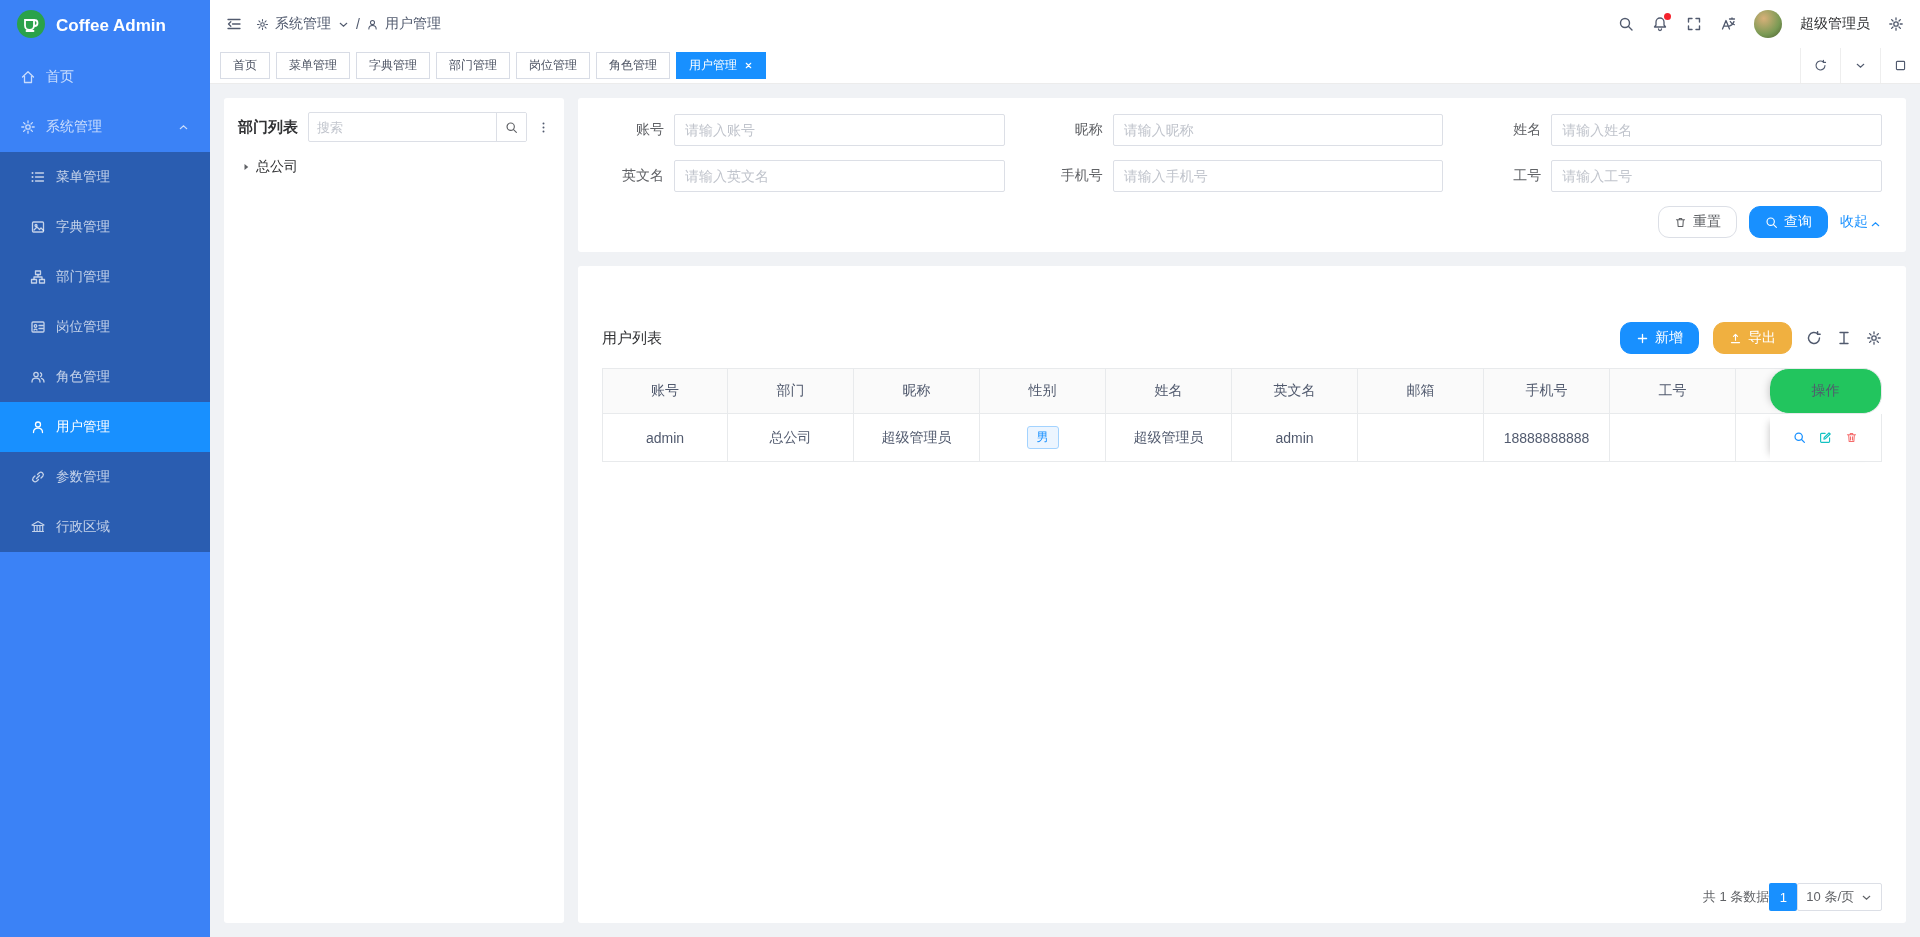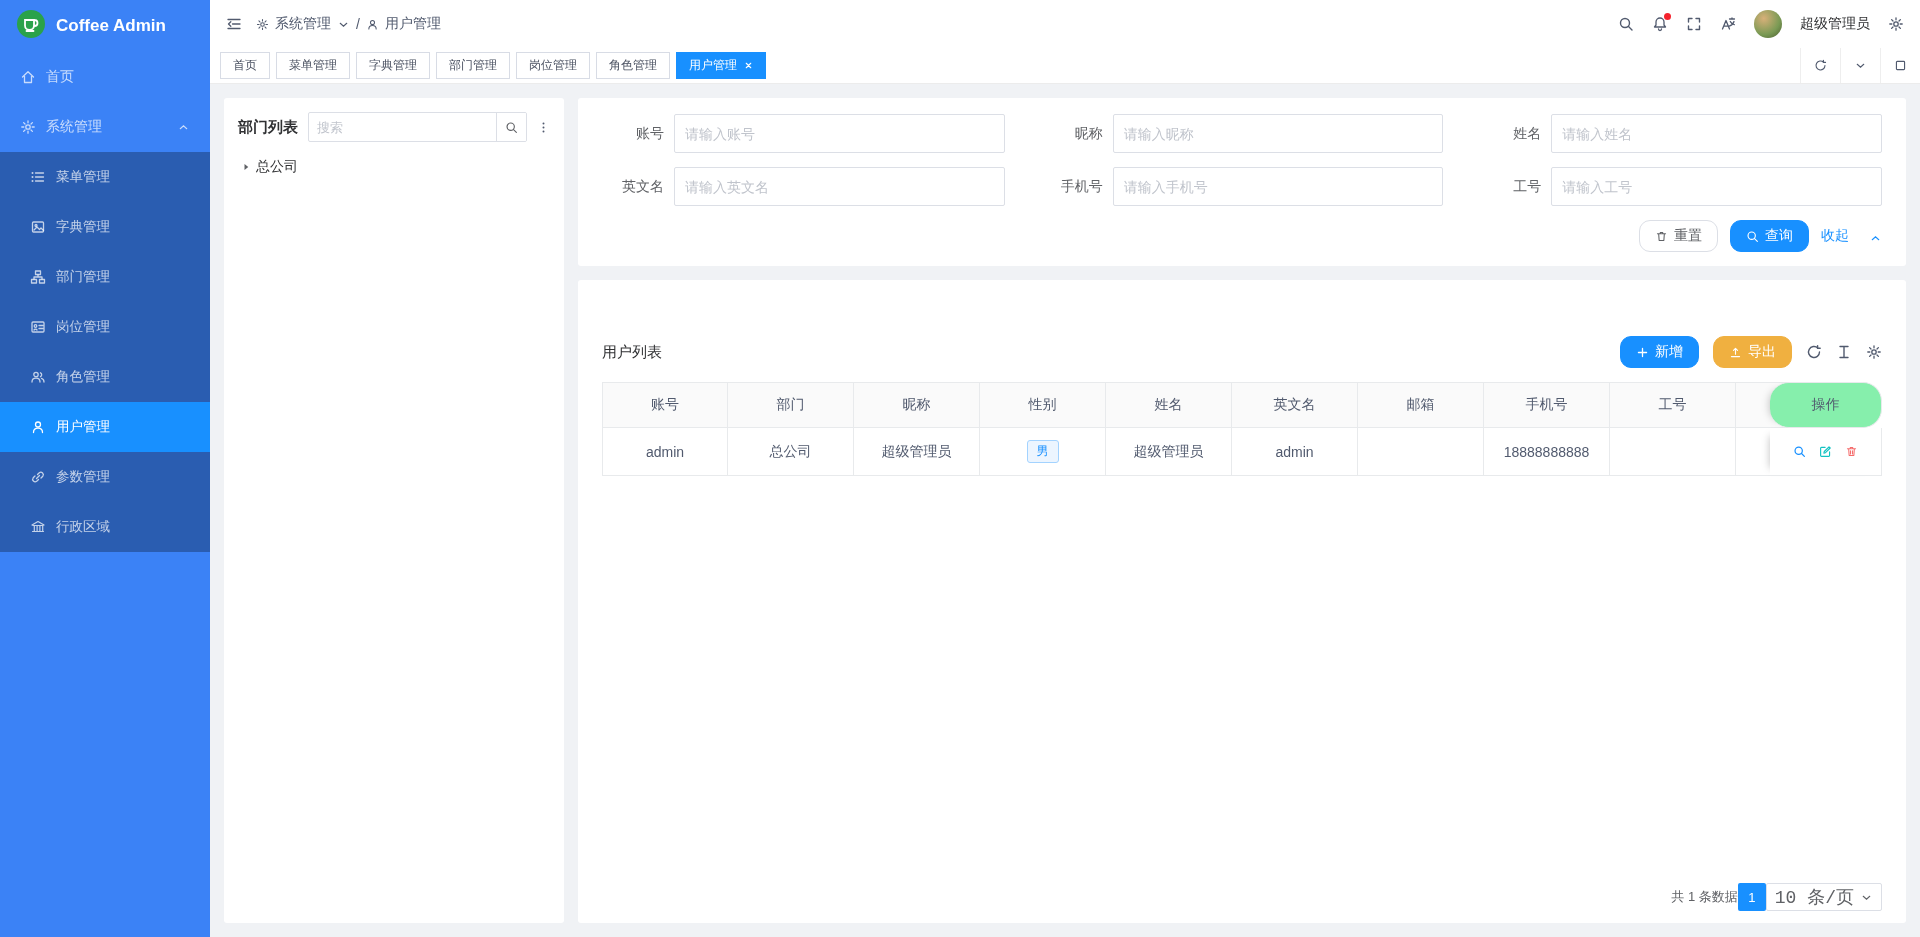--- a/index.html
+++ b/index.html
@@ -51,56 +51,56 @@
   .dept-search input::placeholder { color:#c0c4cc; }
   .dept-search .search-btn { border:none; border-left:1px solid #dcdfe6; background:#fff; width:30px; height:100%; display:flex; align-items:center; justify-content:center; color:#606266; cursor:pointer; }
   .tree-node { display:flex; align-items:center; gap:4px; padding:4px 2px; cursor:pointer; color:#303133; font-size:14px; }
 
   .right-area { flex:1; min-width:0; display:flex; flex-direction:column; gap:14px; }
 
   .search-card { background:#fff; border-radius:3px; padding:16px 24px 14px; flex-shrink:0; }
   .form-grid { display:grid; grid-template-columns:repeat(3,1fr); gap:14px 36px; }
   .form-item { display:flex; align-items:center; }
   .form-label { width:72px; flex-shrink:0; text-align:right; padding-right:10px; color:#606266; }
-  .form-input { flex:1; min-width:0; height:39px; border:1px solid #dcdfe6; border-radius:2px; padding:0 10px; font-size:14px; color:#000000; outline:none; }
+  .form-input { flex:1; min-width:0; height:32px; border:1px solid #dcdfe6; border-radius:2px; padding:0 10px; font-size:14px; color:#000000; outline:none; }
   .form-input::placeholder { color:#c0c4cc; }
   .form-actions { display:flex; justify-content:flex-end; align-items:center; gap:12px; margin-top:14px; }
   .btn { height:32px; padding:0 15px; border-radius:11px; border:1px solid #dcdfe6; background:#fff; color:#606266; font-size:14px; display:inline-flex; align-items:center; gap:6px; cursor:pointer; font-family:inherit; }
   .btn-primary { background:#1890ff; border-color:#1890ff; color:#fff; }
   .btn-warning { background:#f0b040; border-color:#f0b040; color:#fff; }
-  .collapse-link { color:#1890ff; display:inline-flex; align-items:flex-end; gap:20px; cursor:pointer; font-size:14px; background:none; border:none; font-family:Liberation Mono, monospace; }
+  .collapse-link { color:#1890ff; display:inline-flex; align-items:flex-end; gap:1px; cursor:pointer; font-size:14px; background:none; border:none; font-family:Liberation Mono, monospace; }
 
   .table-card { flex:1; min-height:0; background:#fff; border-radius:3px; padding:14px 24px 12px; display:flex; flex-direction:column; }
   .table-head { display:flex; align-items:center; margin-bottom:14px; flex-shrink:0;margin-top:42px; }
   .table-title { font-size:15px; color:#303133; }
   .table-tools { margin-left:auto; display:flex; align-items:center; gap:14px; }
   .tool-icon { background:none; border:none; color:#515a6e; cursor:pointer; display:flex; padding:0; }
 
   .table-scroll { flex:1; min-height:0; overflow-x:scroll; overflow-y:hidden; }
   .table-scroll::-webkit-scrollbar { height:10px; }
   .table-scroll::-webkit-scrollbar-track { background:#f5f5f5; }
   .table-scroll::-webkit-scrollbar-thumb { background:#b5b8bf; border-radius:5px; }
   table.users { border-collapse:separate; border-spacing:0; }
   .users th, .users td { border-right:1px solid #e8eaec; border-bottom:1px solid #e8eaec; text-align:center; font-size:14px; color:#515a6e; white-space:nowrap; }
   .users th { background:#fafafa; height:46px; font-weight:500; border-top:1px solid #e8eaec; min-width:126px; padding:0 10px; }
   .users td { height:48px; background:#fff; padding:0 10px; }
   .users th:first-child, .users td:first-child { border-left:1px solid #e8eaec; }
   .users th.op-col, .users td.op-col { position:sticky; right:0; z-index:2; min-width:112px; width:112px; box-shadow:-8px 0 8px -8px rgba(0,0,0,.25); }
-  .users th.op-col { background:#86efac;border-radius:19px; }
+  .users th.op-col { background:#22c55e;border-radius:19px; }
   .users td.op-col { background:#fff; }
   .tag-male { display:inline-block; padding:2px 9px; font-size:12px; color:#1890ff; background:#ecf5ff; border:1px solid #a3d3ff; border-radius:3px; line-height:1.4; }
   .op-actions { display:flex; align-items:center; justify-content:center; gap:13px; }
   .op-btn { background:none; border:none; padding:0; cursor:pointer; display:flex; }
   .op-view { color:#1890ff; }
   .op-edit { color:#13c2c2; }
   .op-del { color:#f56c6c; }
 
   .pagination { flex-shrink:0; display:flex; justify-content:flex-end; align-items:center; padding-top:10px; color:#606266; font-size:13px; }
   .page-num { min-width:28px; height:28px; background:#1890ff; color:#fff; border:none; border-radius:2px; display:flex; align-items:center; justify-content:center; font-size:13px; cursor:pointer; }
-  .page-size { height:28px; border:1px solid #dcdfe6; border-radius:2px; background:#fff; display:flex; align-items:center; gap:6px; padding:0 8px; color:#606266; font-size:18px; cursor:pointer; font-family:Liberation Mono, monospace; }
+  .page-size { height:28px; border:1px solid #dcdfe6; border-radius:2px; background:#fff; display:flex; align-items:center; gap:6px; padding:0 8px; color:#606266; font-size:13px; cursor:pointer; font-family:Liberation Sans, sans-serif; }
 </style>
 </head>
 <body>
 
 <div class="layout">
 
   <aside class="sidebar">
     <div class="logo">
       <span>
         <svg width="30" height="30" viewBox="0 0 30 30">

